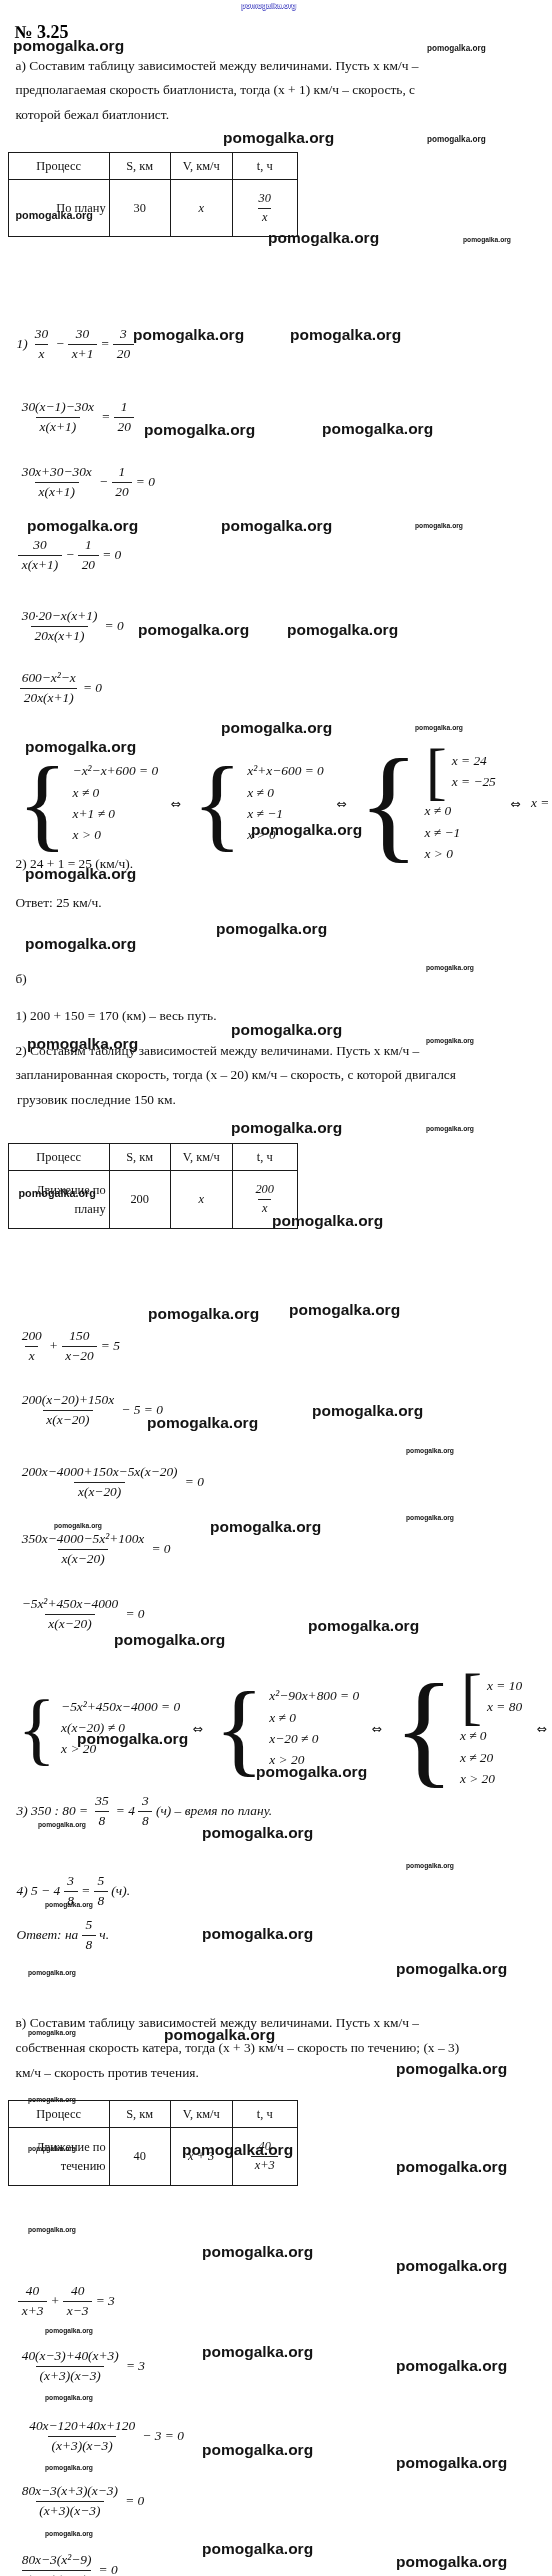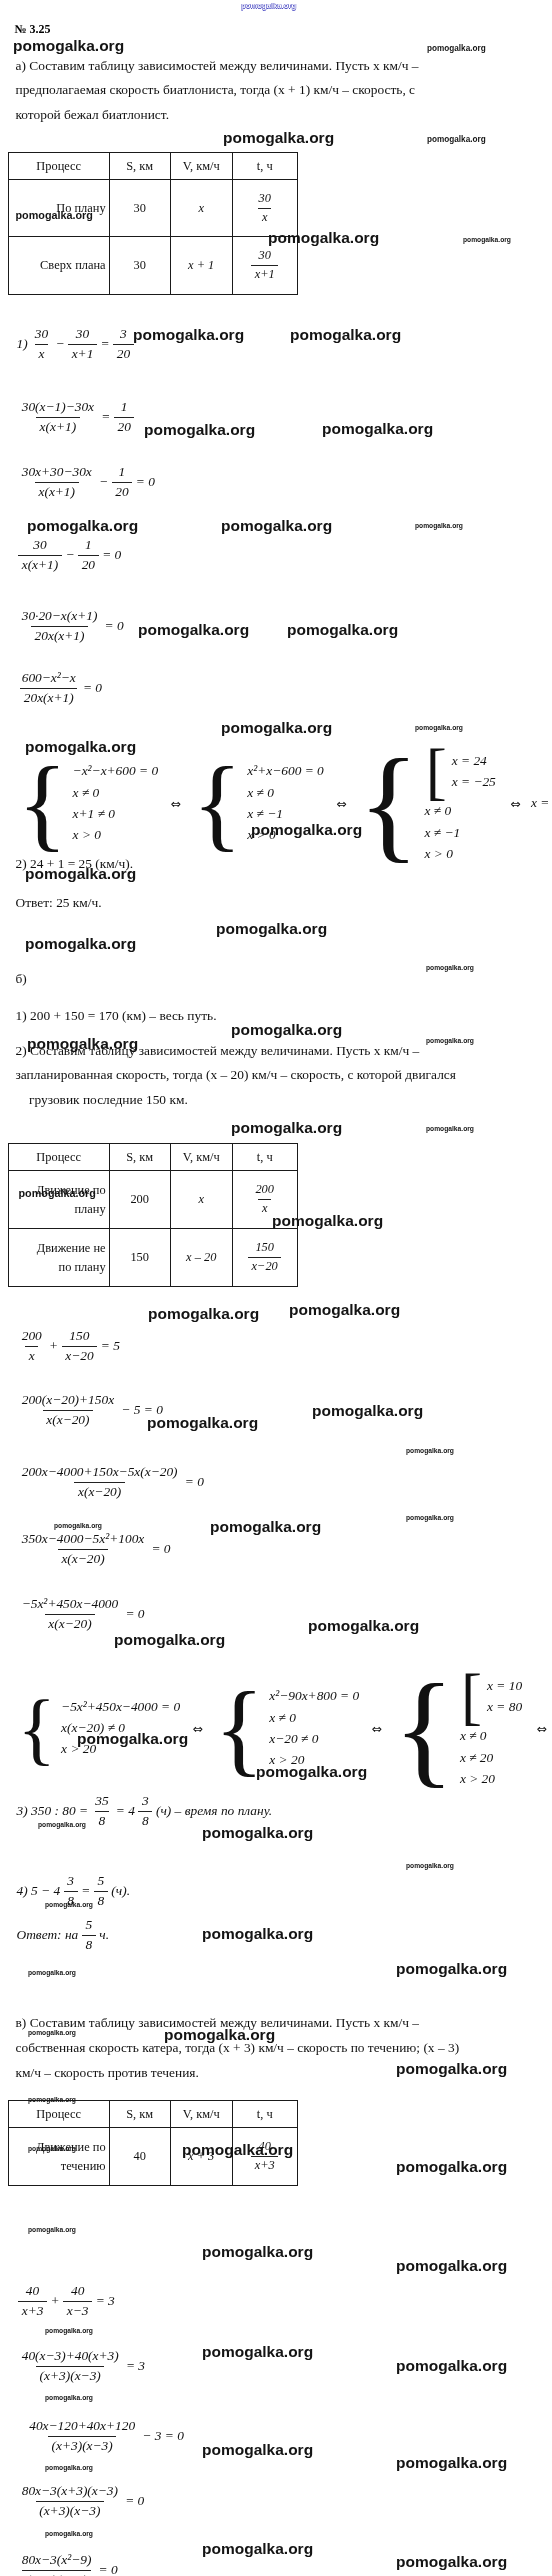--- a/index.html
+++ b/index.html
@@ -1,20 +1,20 @@
 <!DOCTYPE html>
 <html style="font-size:8.2px"><head>
 <meta charset="utf-8">
 <style>
   html,body{margin:0;padding:0;}
   body{width:553px;height:3039px;position:relative;background:#ffffff;
        font-family:"Liberation Serif","DejaVu Serif",serif;color:#1a1a1a;}
   
   .tline{position:absolute;font-size:13.4px;white-space:nowrap;color:#111;}
-  .ttl{position:absolute;font-size:12px;font-weight:bold;white-space:nowrap;color:#000;text-align:center;}
+  .ttl{position:absolute;font-size:18px;font-weight:bold;white-space:nowrap;color:#000;text-align:center;}
   
   .wm{position:absolute;font-family:"Liberation Sans","DejaVu Sans",sans-serif;
       font-weight:bold;color:#141414;white-space:nowrap;z-index:5;line-height:1;}
   .wm-lg{font-size:15.5px;}
   .wm-lg20{font-size:10.8px;}
   .wm-md{font-size:8.2px;}
   .wm-sm{font-size:6.7px;}
   .wm-blue{font-size:7.7px;color:#ffffff;
      text-shadow:-0.5px 0 #4a4ac4,0.5px 0 #4a4ac4,0 -0.5px #4a4ac4,0 0.5px #4a4ac4;}
   
@@ -73,33 +73,20 @@
         </td>
     <td>30</td>
     <td class="mcell">х</td>
     <td><span class="eqcell">
             <span class="frac">
               <span class="num">30</span>
               <span class="den">х</span>
             </span>
           </span></td>
   </tr>
-  <tr style="height:58px">
-    <td class="namecell">
-          <div>Сверх плана</div>
-        </td>
-    <td>30</td>
-    <td class="mcell">х + 1</td>
-    <td><span class="eqcell">
-            <span class="frac">
-              <span class="num">30</span>
-              <span class="den">х+1</span>
-            </span>
-          </span></td>
-  </tr>
 </tbody>
   </table>
 <span class="wm wm-lg20" style="left:15.5px;top:210px">pomogalka.org</span>
 <span class="wm wm-lg" style="left:268px;top:230px">pomogalka.org</span>
 <span class="wm wm-sm" style="left:463px;top:237px">pomogalka.org</span>
 
 <div class="eq" style="left:15.5px;top:325px">
     <span class="mt">1) </span>
     <span class="frac">
       <span class="num">30</span>
@@ -260,21 +247,21 @@
 
 <span class="wm wm-sm" style="left:426px;top:965px">pomogalka.org</span>
 <div class="tline" style="left:15.5px;top:971px">б)</div>
 <div class="tline" style="left:15.5px;top:1008px">1) 200 + 150 = 170 (км) – весь путь.</div>
 <span class="wm wm-lg" style="left:231px;top:1022px">pomogalka.org</span>
 <span class="wm wm-lg" style="left:27px;top:1036px">pomogalka.org</span>
 <span class="wm wm-sm" style="left:426px;top:1038px">pomogalka.org</span>
 
 <div class="tline" style="left:15.5px;top:1043px">2) Составим таблицу зависимостей между величинами. Пусть х км/ч –</div>
 <div class="tline" style="left:15.5px;top:1067px">запланированная скорость, тогда (х – 20) км/ч – скорость, с которой двигался</div>
-<div class="tline" style="left:29px;top:1092px">грузовик последние 150 км.</div>
+<div class="tline" style="left:17px;top:1092px">грузовик последние 150 км.</div>
 <span class="wm wm-lg" style="left:231px;top:1120px">pomogalka.org</span>
 <span class="wm wm-sm" style="left:426px;top:1126px">pomogalka.org</span>
 
 <table class="tbl" style="left:7.7px;top:1143px">
   <colgroup>
       <col style="width:101px">
       <col style="width:61px">
       <col style="width:62px">
       <col style="width:65px">
     </colgroup>
@@ -289,34 +276,20 @@
     <td class="namecell">
       <div>Движение по</div>
           <div>плану</div>
         </td>
     <td>200</td>
     <td class="mcell">х</td>
     <td><span class="eqcell">
             <span class="frac">
               <span class="num">200</span>
               <span class="den">х</span>
-            </span>
-          </span></td>
-  </tr>
-  <tr style="height:58px">
-    <td class="namecell">
-      <div>Движение не</div>
-          <div>по плану</div>
-        </td>
-    <td>150</td>
-    <td class="mcell">х – 20</td>
-    <td><span class="eqcell">
-            <span class="frac">
-              <span class="num">150</span>
-              <span class="den">х−20</span>
             </span>
           </span></td>
   </tr>
 </tbody>
   </table>
 <span class="wm wm-lg20" style="left:18.5px;top:1188px">pomogalka.org</span>
 <span class="wm wm-lg" style="left:272px;top:1213px">pomogalka.org</span>
 
 <span class="wm wm-lg" style="left:148px;top:1306px">pomogalka.org</span>
 <span class="wm wm-lg" style="left:289px;top:1302px">pomogalka.org</span>

